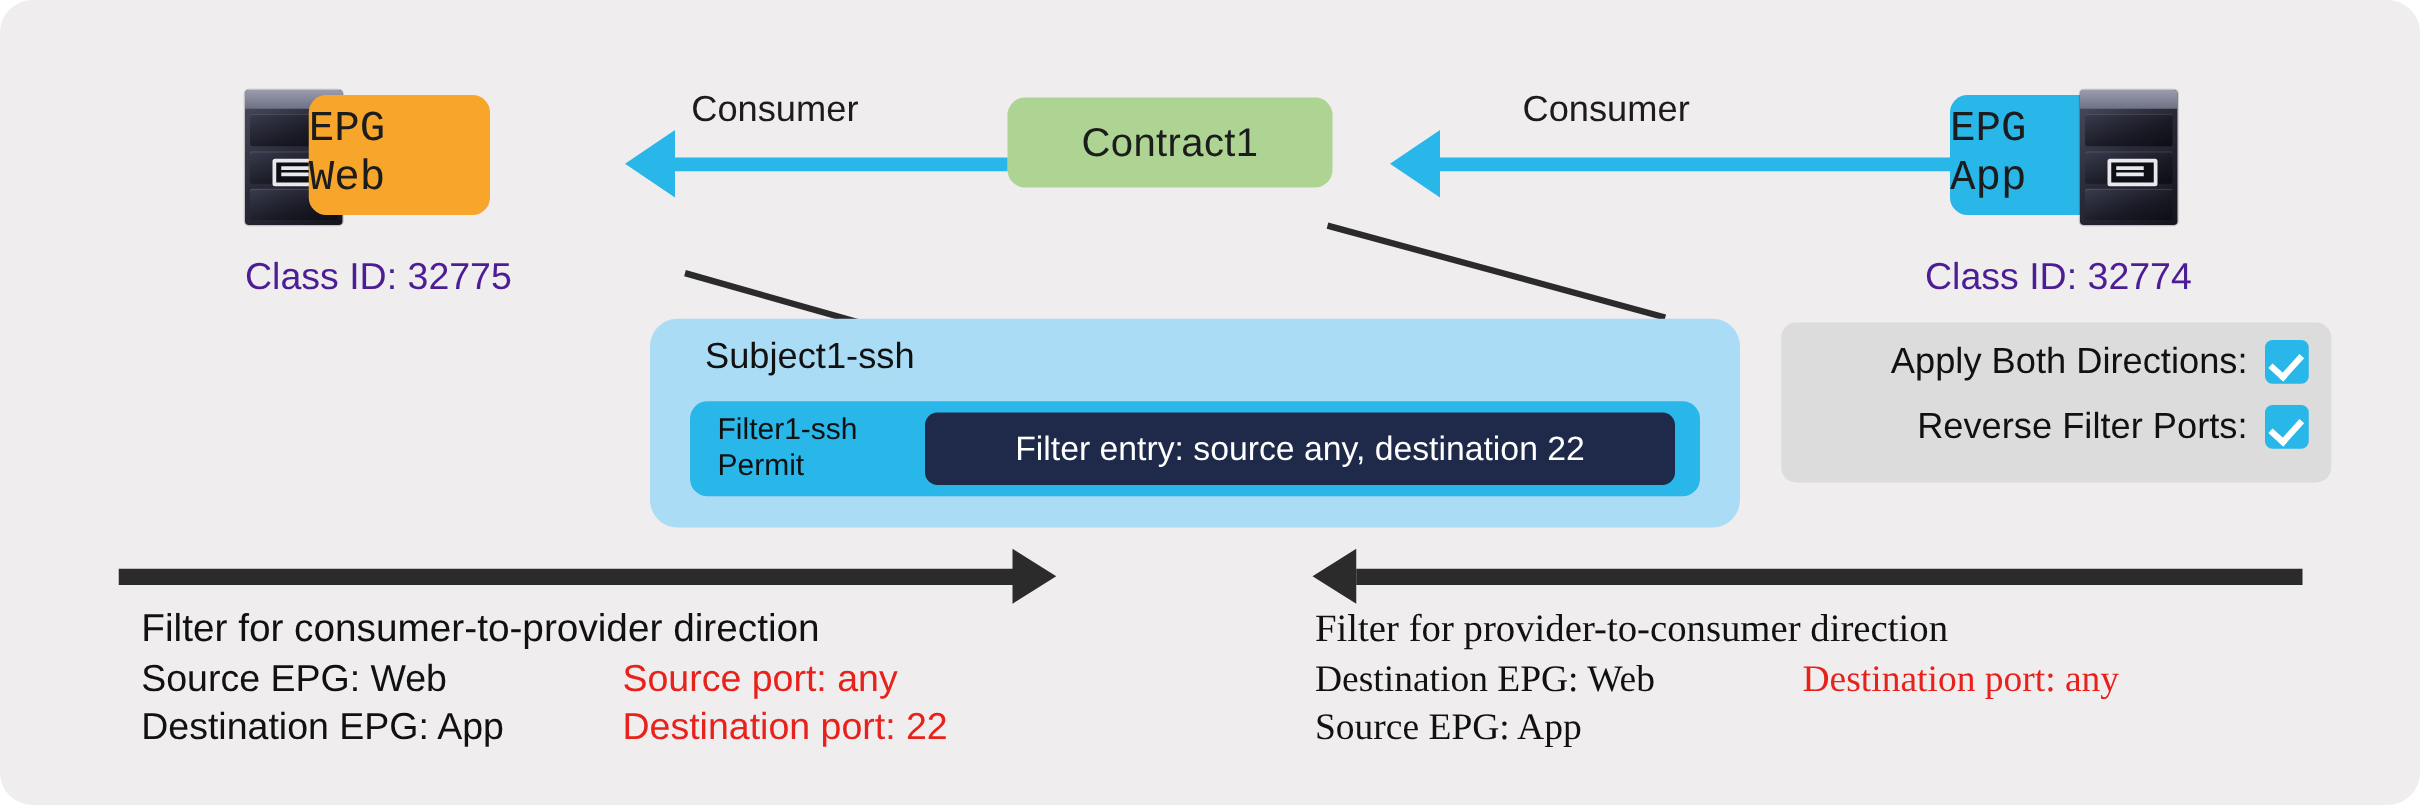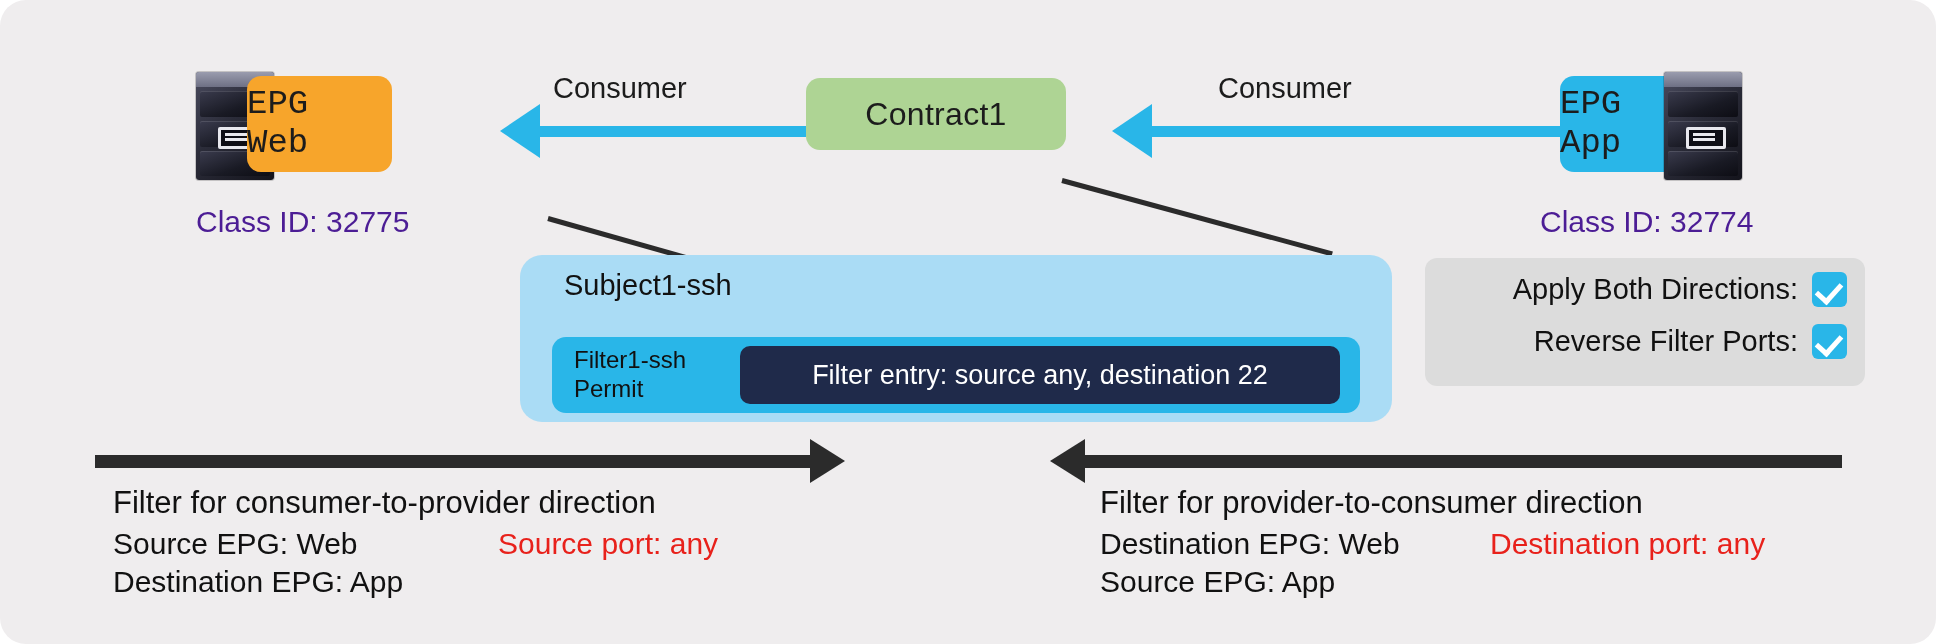--- a/index.html
+++ b/index.html
@@ -97,21 +97,21 @@
   
   .subject{
     position:absolute;left:520px;top:255px;width:872px;height:167px;
     background:#aadcf5;border-radius:22px;
   }
   .subject-title{
     position:absolute;left:44px;top:14px;font-size:29px;color:#111;
   }
   .filter-row{
     position:absolute;left:32px;top:66px;width:808px;height:76px;
-    background:#29b6e8;border-radius:14px;margin-top:16px;
+    background:#29b6e8;border-radius:14px;
   }
   .filter-name{
     position:absolute;left:22px;top:8px;font-size:24px;color:#111;
     line-height:1.22;white-space:pre-line;
   }
   .filter-entry{
     position:absolute;left:188px;top:9px;width:600px;height:58px;
     background:#1f2a4a;border-radius:10px;
     display:flex;align-items:center;justify-content:center;
     color:#ffffff;font-size:27px;white-space:nowrap;
@@ -228,28 +228,29 @@
 
   <div class="dir-block" style="left:113px;top:485px;">
     <div class="dir-title">Filter for consumer-to-provider direction</div>
     <div class="dir-grid">
       <div class="dir-col-left">
         <div class="dir-line">Source EPG: Web</div>
         <div class="dir-line">Destination EPG: App</div>
       </div>
       <div>
         <div class="dir-line red">Source port: any</div>
+        <div class="dir-line red">Destination port: 22</div>
       </div>
     </div>
   </div>
 
   <div class="dk-shaft" style="left:1085px;top:455px;width:757px;"></div>
   <div class="dk-head left" style="left:1050px;top:439px;"></div>
 
-  <div class="dir-block" style="left:1100px;top:485px;">
+  <div class="dir-block" style="left:1052px;top:485px;font-family:Liberation Serif, serif;">
     <div class="dir-title">Filter for provider-to-consumer direction</div>
     <div class="dir-grid">
       <div class="dir-col-left wide">
         <div class="dir-line">Destination EPG: Web</div>
         <div class="dir-line">Source EPG: App</div>
       </div>
       <div>
         <div class="dir-line red">Destination port: any</div>
       </div>
     </div>

